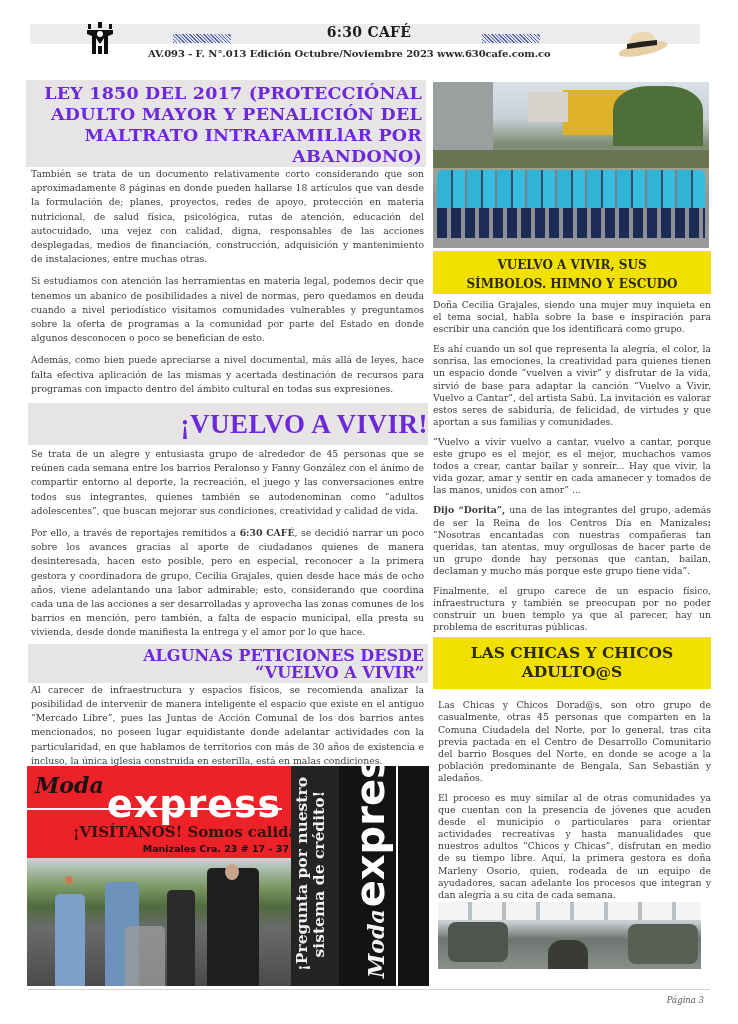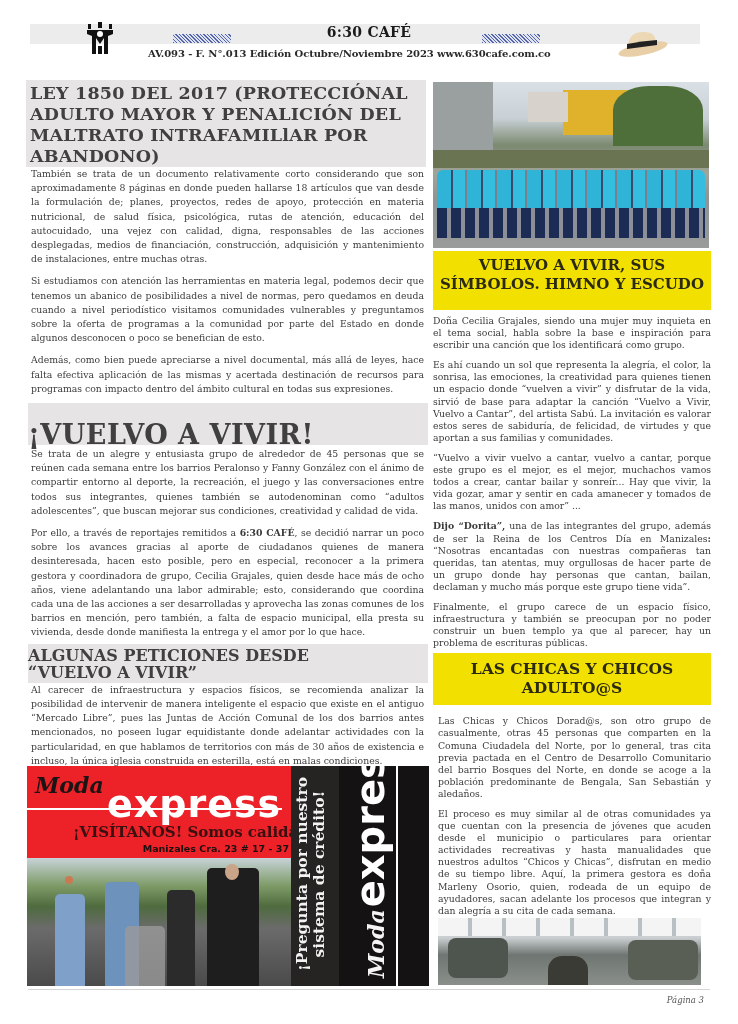--- a/index.html
+++ b/index.html
@@ -14,34 +14,34 @@
   .hatch.l { left: 173px; } .hatch.r { left: 482px; }
   .site-title { position: absolute; left: 0; width: 738px; top: 24px; text-align: center;
     font-family: "DejaVu Serif", serif; font-weight: bold; font-size: 14px; color: #1b1b1b; letter-spacing: 0.3px; }
   .edition { position: absolute; left: 148px; top: 48px; font-size: 10px; font-weight: bold; color: #2a2a2a; letter-spacing: -0.1px; }
   .hat { position: absolute; left: 616px; top: 27px; width: 56px; height: 30px; }
 
   
   .col-left { position: absolute; left: 28px; top: 80px; width: 400px; }
   .col-right { position: absolute; left: 433px; top: 82px; width: 278px; }
 
-  .gray-head { background: #e6e4e4; color: #404040; font-weight: bold; text-align: left; }
+  .gray-head { background: #e6e4e4; color: #6d28d9; font-weight: bold; text-align: right; }
   .h1 { font-size: 17.5px; line-height: 21px; padding: 3px 4px 0 4px; margin: 0 0 0 -2px; width: 400px; letter-spacing: 0.2px; }
-  .h-vivir { font-size: 27px; line-height: 34px; height: 42px; padding-top: 15px; letter-spacing: 0.5px; }
-  .h-pet { font-size: 16px; line-height: 17px; padding: 3px 10px 2px 0; }
+  .h-vivir { font-size: 27px; line-height: 34px; height: 42px; padding-top: 4px; letter-spacing: 0.5px; font-family: Liberation Serif, serif; }
+  .h-pet { font-size: 16px; line-height: 17px; padding: 3px 4px 2px 0; }
 
   p.body { font-size: 9.3px; line-height: 14.2px; text-align: justify; color: #3b3b3b; }
   p.gap { margin-top: 8px; }
   .col-left p.body { padding: 0 4px 0 3px; }
 
   .photo1 { width: 276px; height: 166px; position: relative; overflow: hidden;
     background: linear-gradient(180deg, #d9e0e6 0%, #c8d0d6 22%, #7c8a70 38%, #a0a59a 55%, #8f9494 70%, #9a9b9b 100%); }
   .photo1 .bld { position: absolute; }
   .yellow-head { background: #f2e100; color: #2b2a10; font-weight: bold; text-align: center; }
-  .y1 { font-size: 15px; line-height: 19px; padding: 5px 0 16px 0; margin-top: 3px; }
+  .y1 { font-size: 12px; line-height: 19px; padding: 5px 0 0 0; margin-top: 3px; }
   .y2 { font-size: 15.5px; line-height: 19px; padding: 6px 0 8px 0; margin-top: 4px; width: 278px; }
   .col-right p.body { font-size: 9.3px; line-height: 12.1px; }
   .col-right .indent p.body { padding: 0 0 0 5px; }
 
   .photo2 { margin-top: 1px; margin-left: 5px; width: 263px; height: 67px; position: relative; overflow: hidden;
     background: linear-gradient(180deg, #e9ecef 0%, #c9cdd0 30%, #6f7672 55%, #8a8f8a 100%); }
 
   
   .ad { position: absolute; left: 27px; top: 766px; width: 402px; height: 220px; background: #141212; overflow: hidden; }
   .ad-red { position: absolute; left: 0; top: 0; width: 264px; height: 92px; background: #ed2229; }

